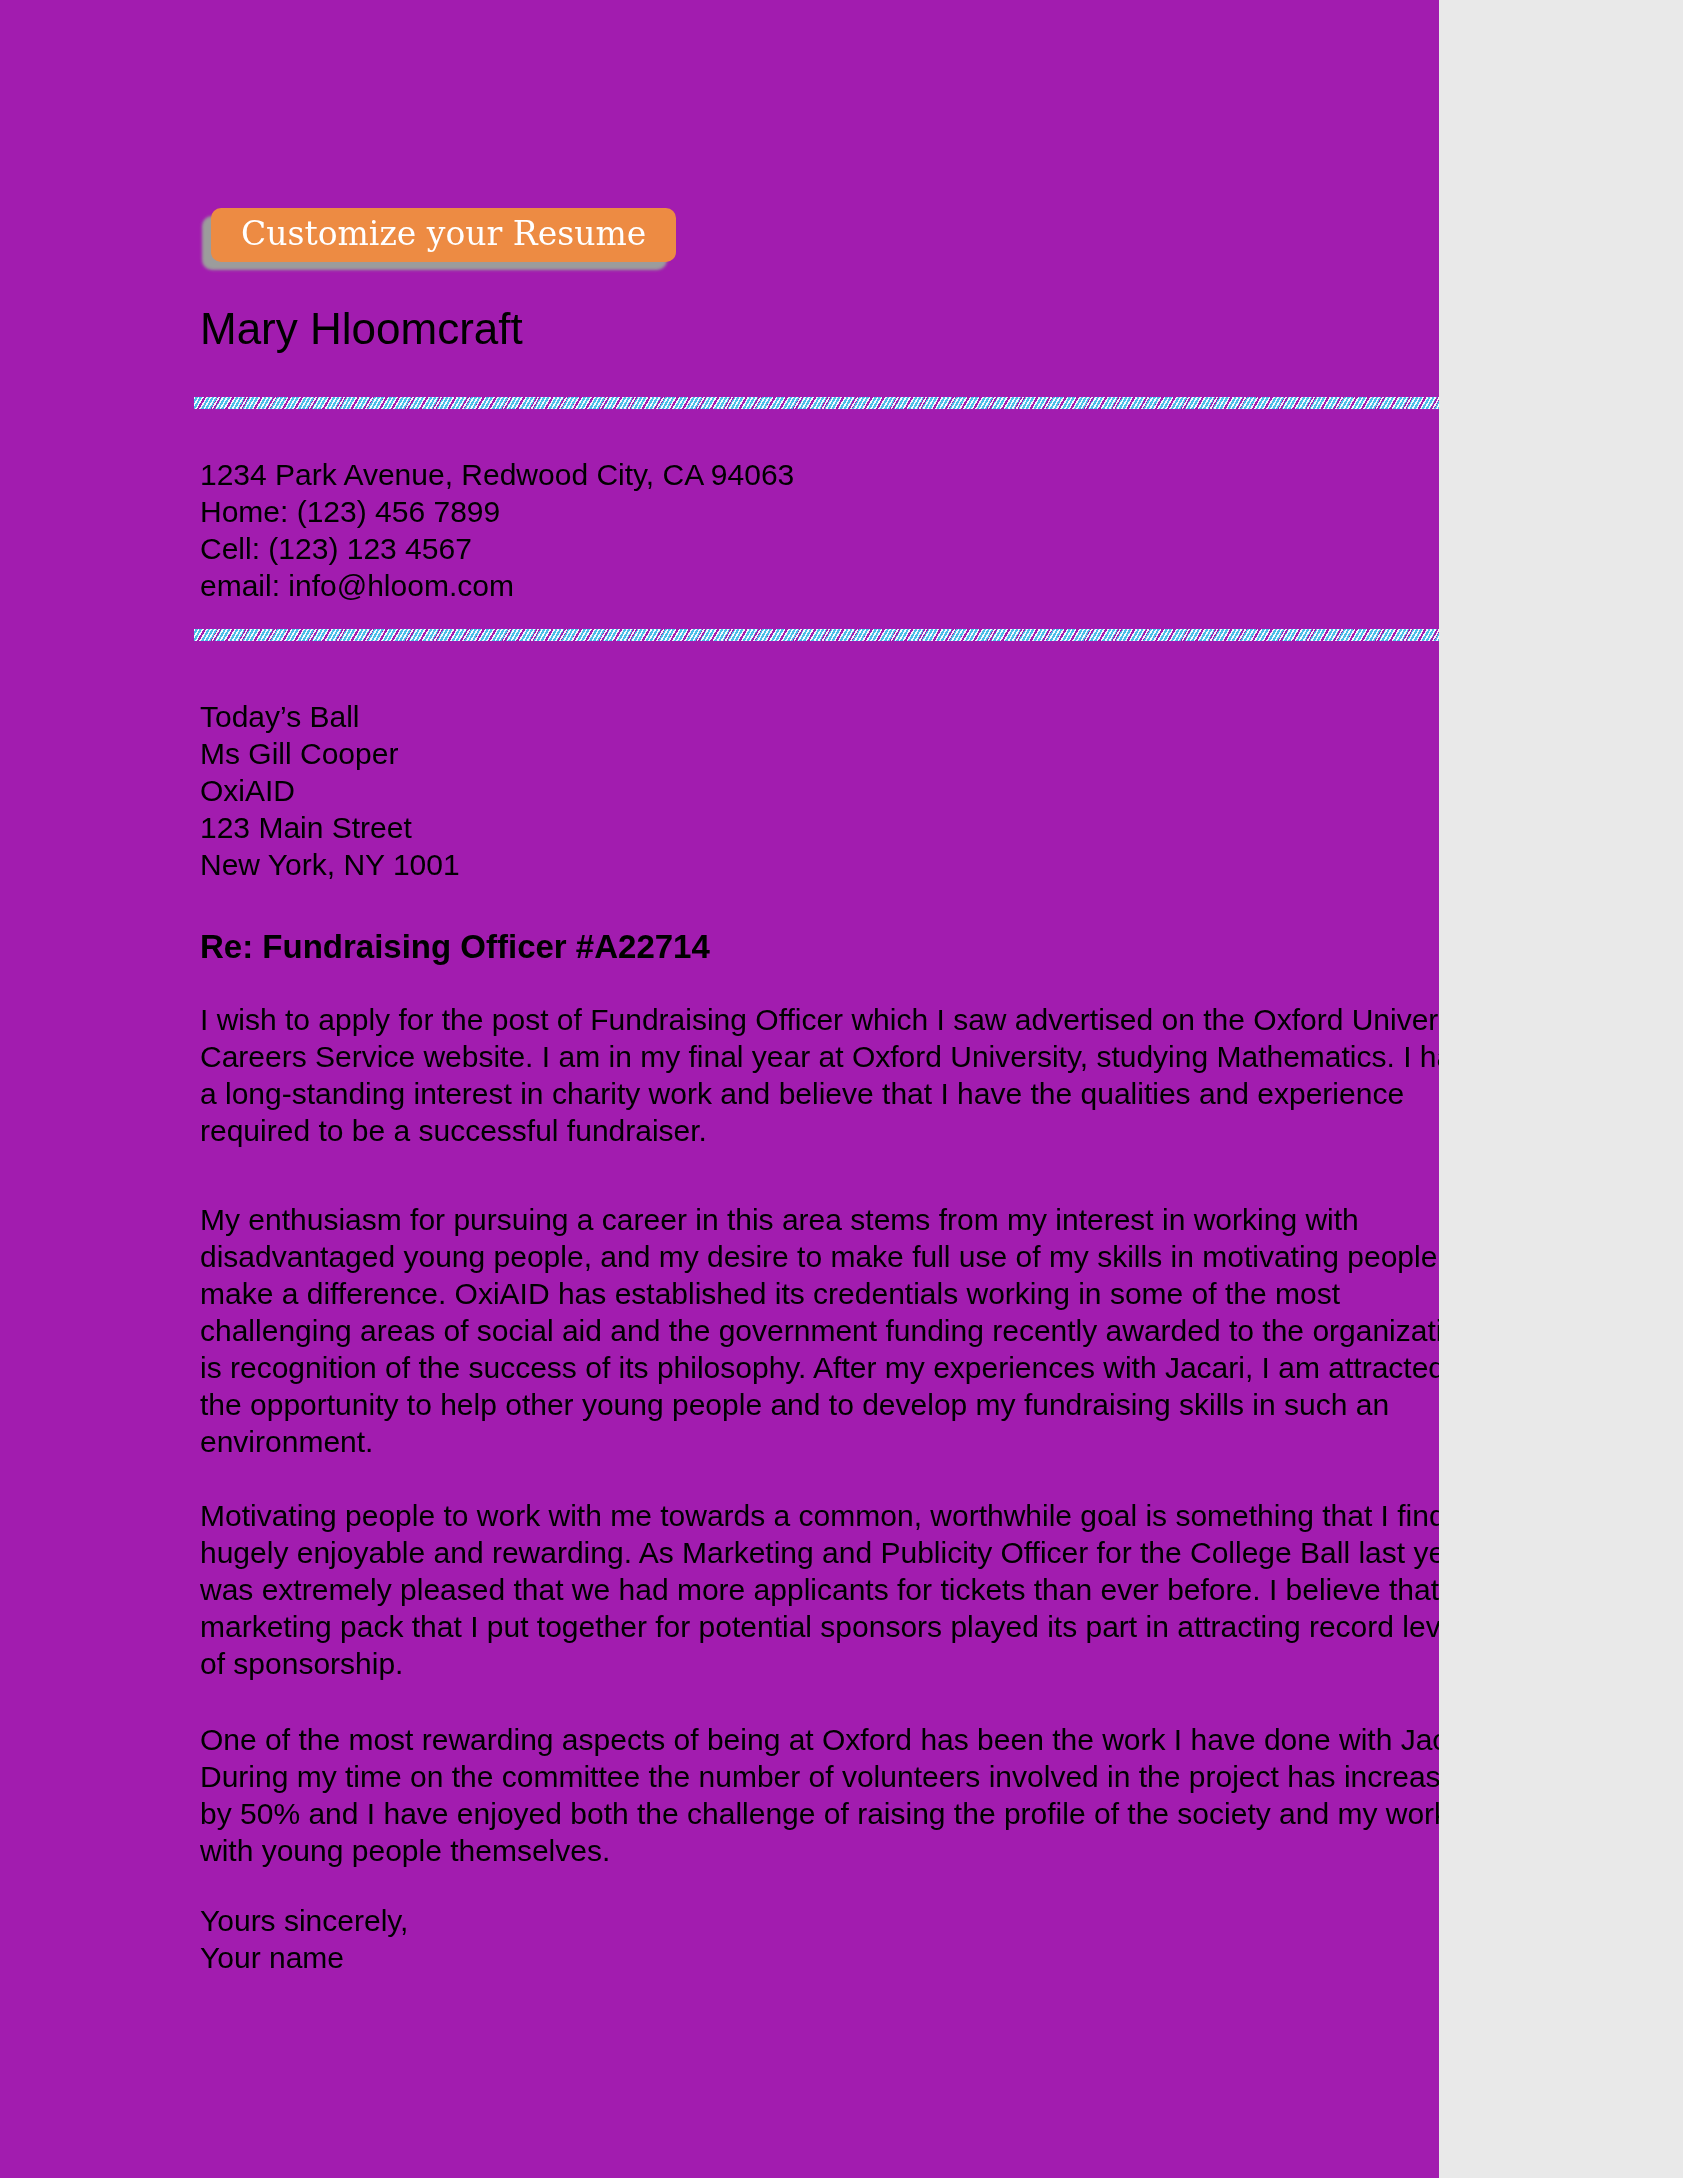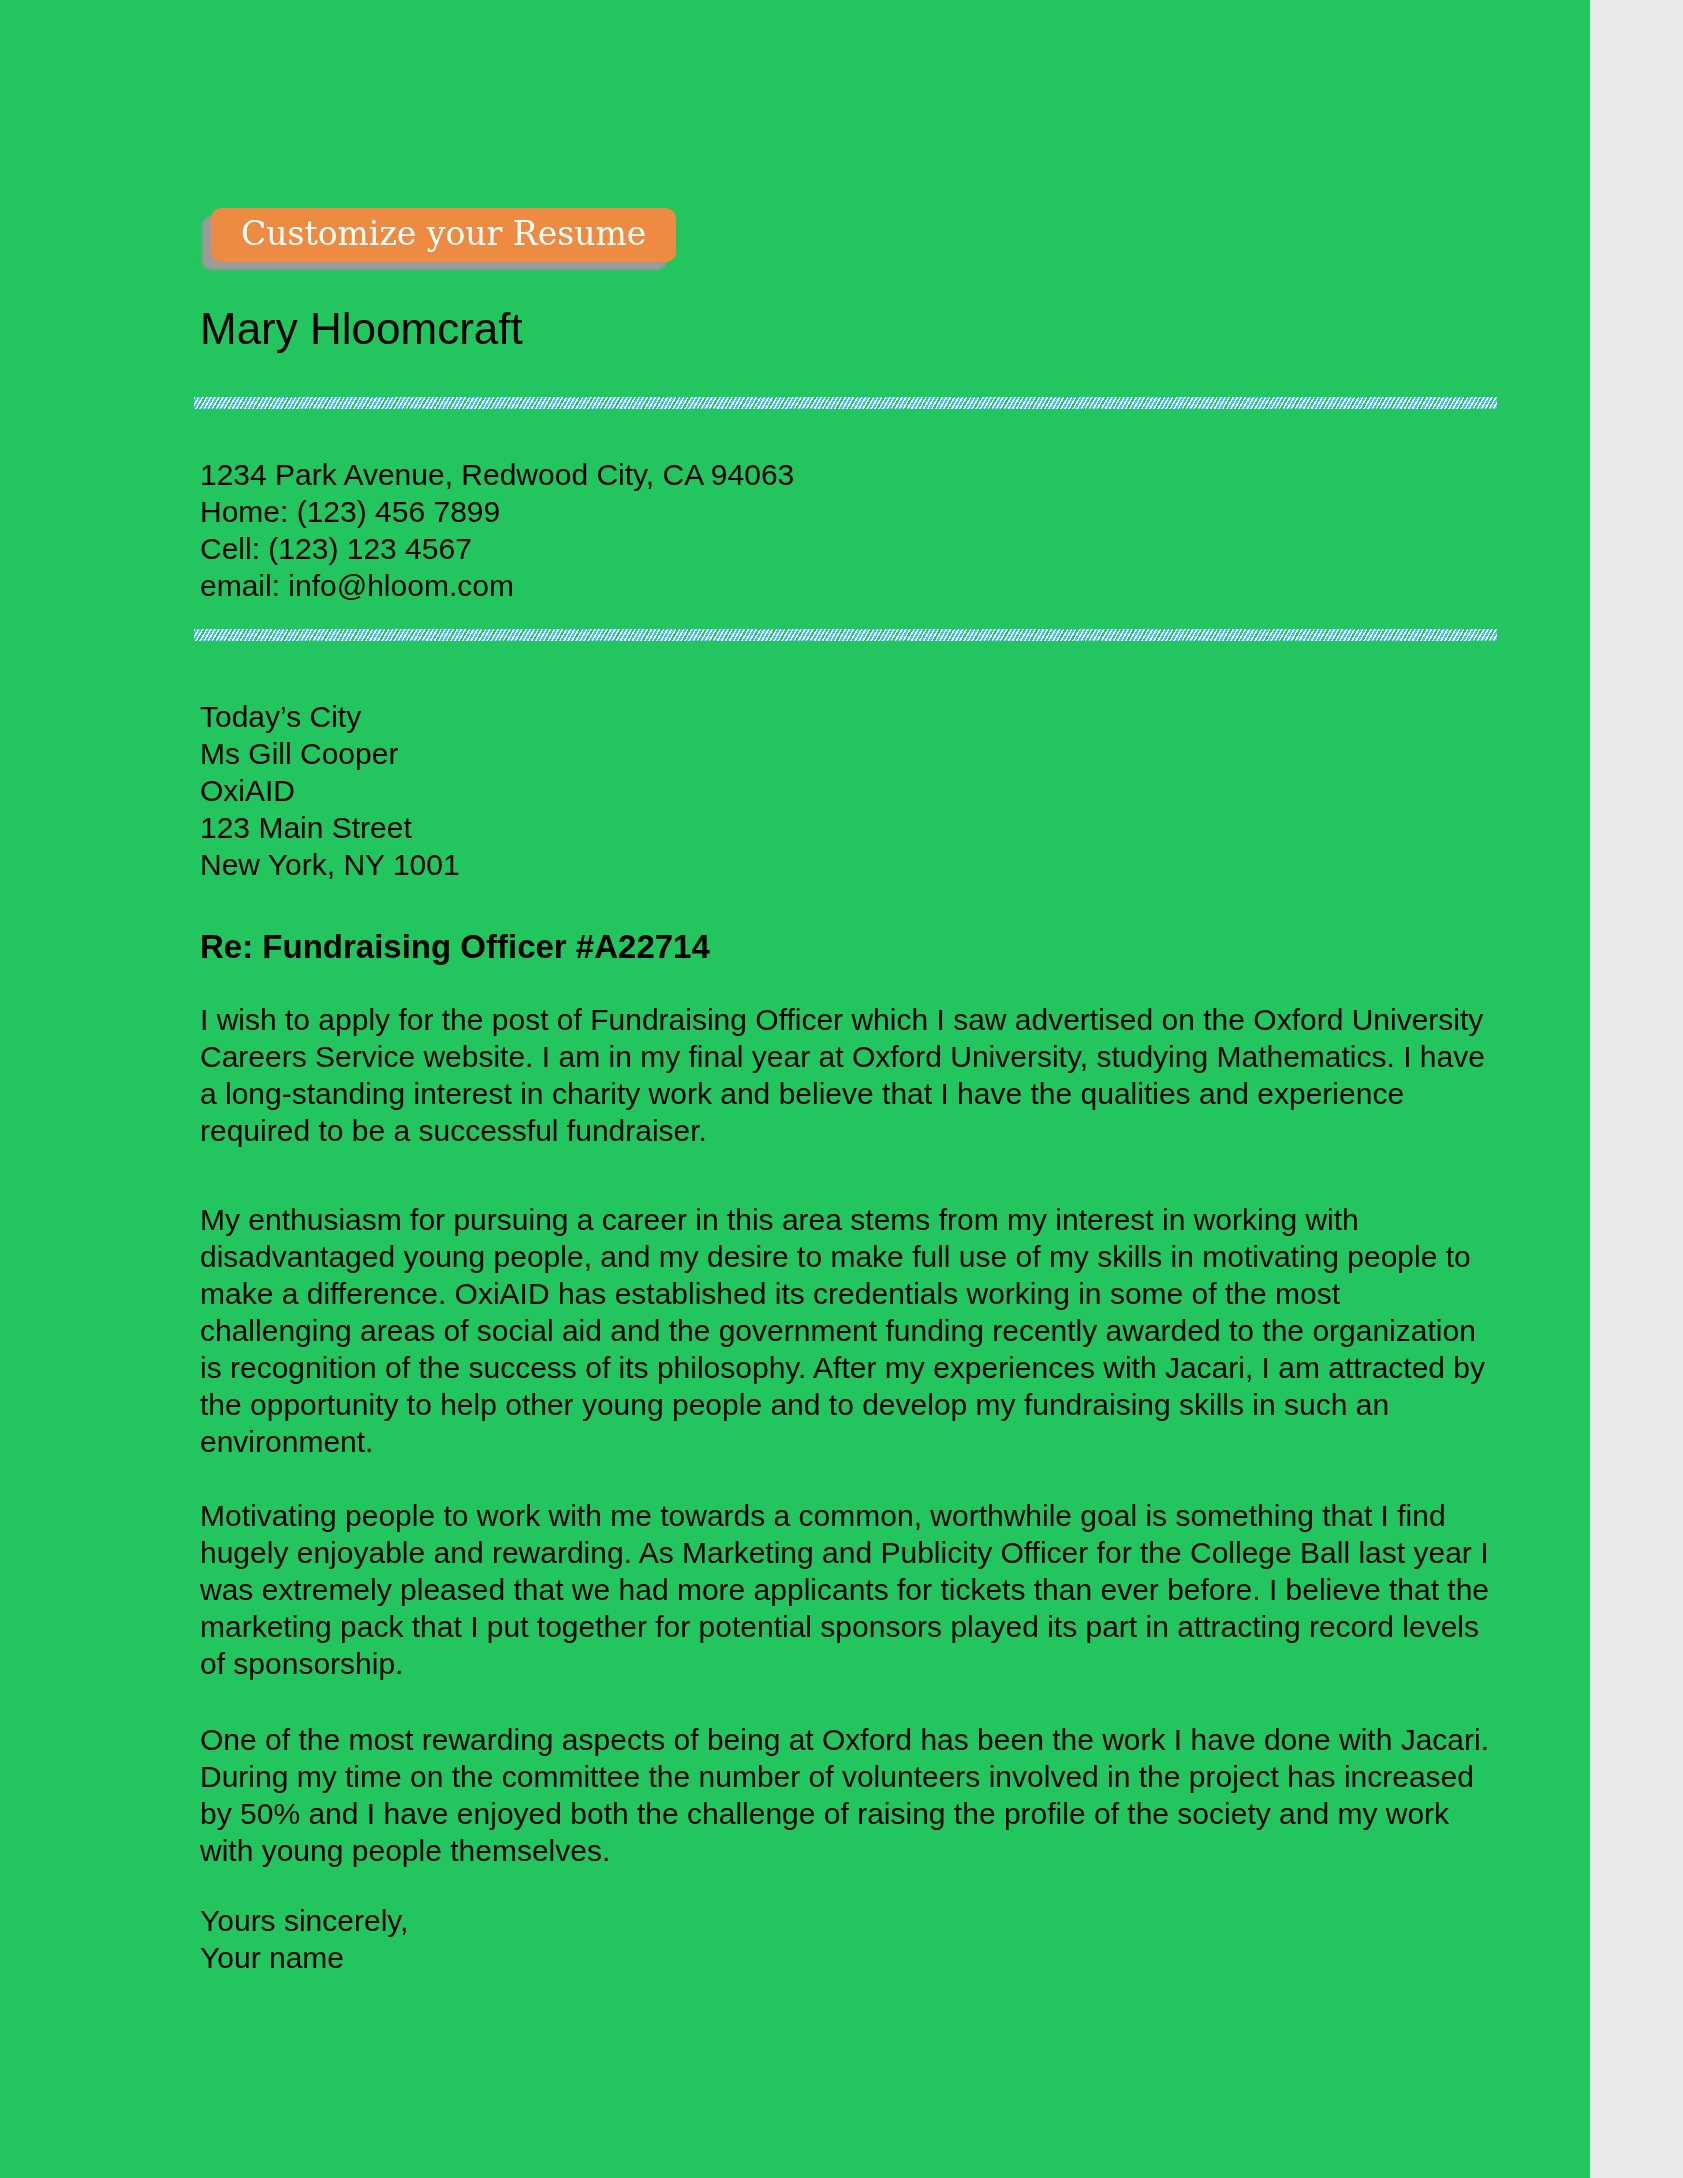--- a/index.html
+++ b/index.html
@@ -4,23 +4,23 @@
 <style>
   :root{
     --accent-orange:#ED8B43;
     --shadow-gray:#9C9C9C;
     --divider-blue:#49BCE8;
   }
   *{ margin:0; padding:0; box-sizing:border-box; }
   html,body{ background:#e9e9e9; }
   .page{
     position:relative;
-    width:1590px;
+    width:1439px;
     height:2178px;
-    background:#22c55e;
+    background:#a21caf;
     font-family:"Liberation Sans", sans-serif;
     color:#000000;
     overflow:hidden;
   }
   .content{
     position:absolute;
     left:200px;
     top:0;
     width:1291px;
   }
@@ -92,21 +92,21 @@
     <div class="contact-block">
       <div class="textline">1234 Park Avenue, Redwood City, CA 94063</div>
       <div class="textline">Home: (123) 456 7899</div>
       <div class="textline">Cell: (123) 123 4567</div>
       <div class="textline">email: info@hloom.com</div>
     </div>
 
     <div class="divider divider-2"></div>
 
     <div class="recipient-block">
-      <div class="textline">Today’s City</div>
+      <div class="textline">Today’s Ball</div>
       <div class="textline">Ms Gill Cooper</div>
       <div class="textline">OxiAID</div>
       <div class="textline">123 Main Street</div>
       <div class="textline">New York, NY 1001</div>
     </div>
 
     <h2 class="letter-subject">Re: Fundraising Officer #A22714</h2>
 
     <div class="letter-body">
       <p class="p1">I wish to apply for the post of Fundraising Officer which I saw advertised on the Oxford University Careers Service website. I am in my final year at Oxford University, studying Mathematics. I have a long-standing interest in charity work and believe that I have the qualities and experience required to be a successful fundraiser.</p>

